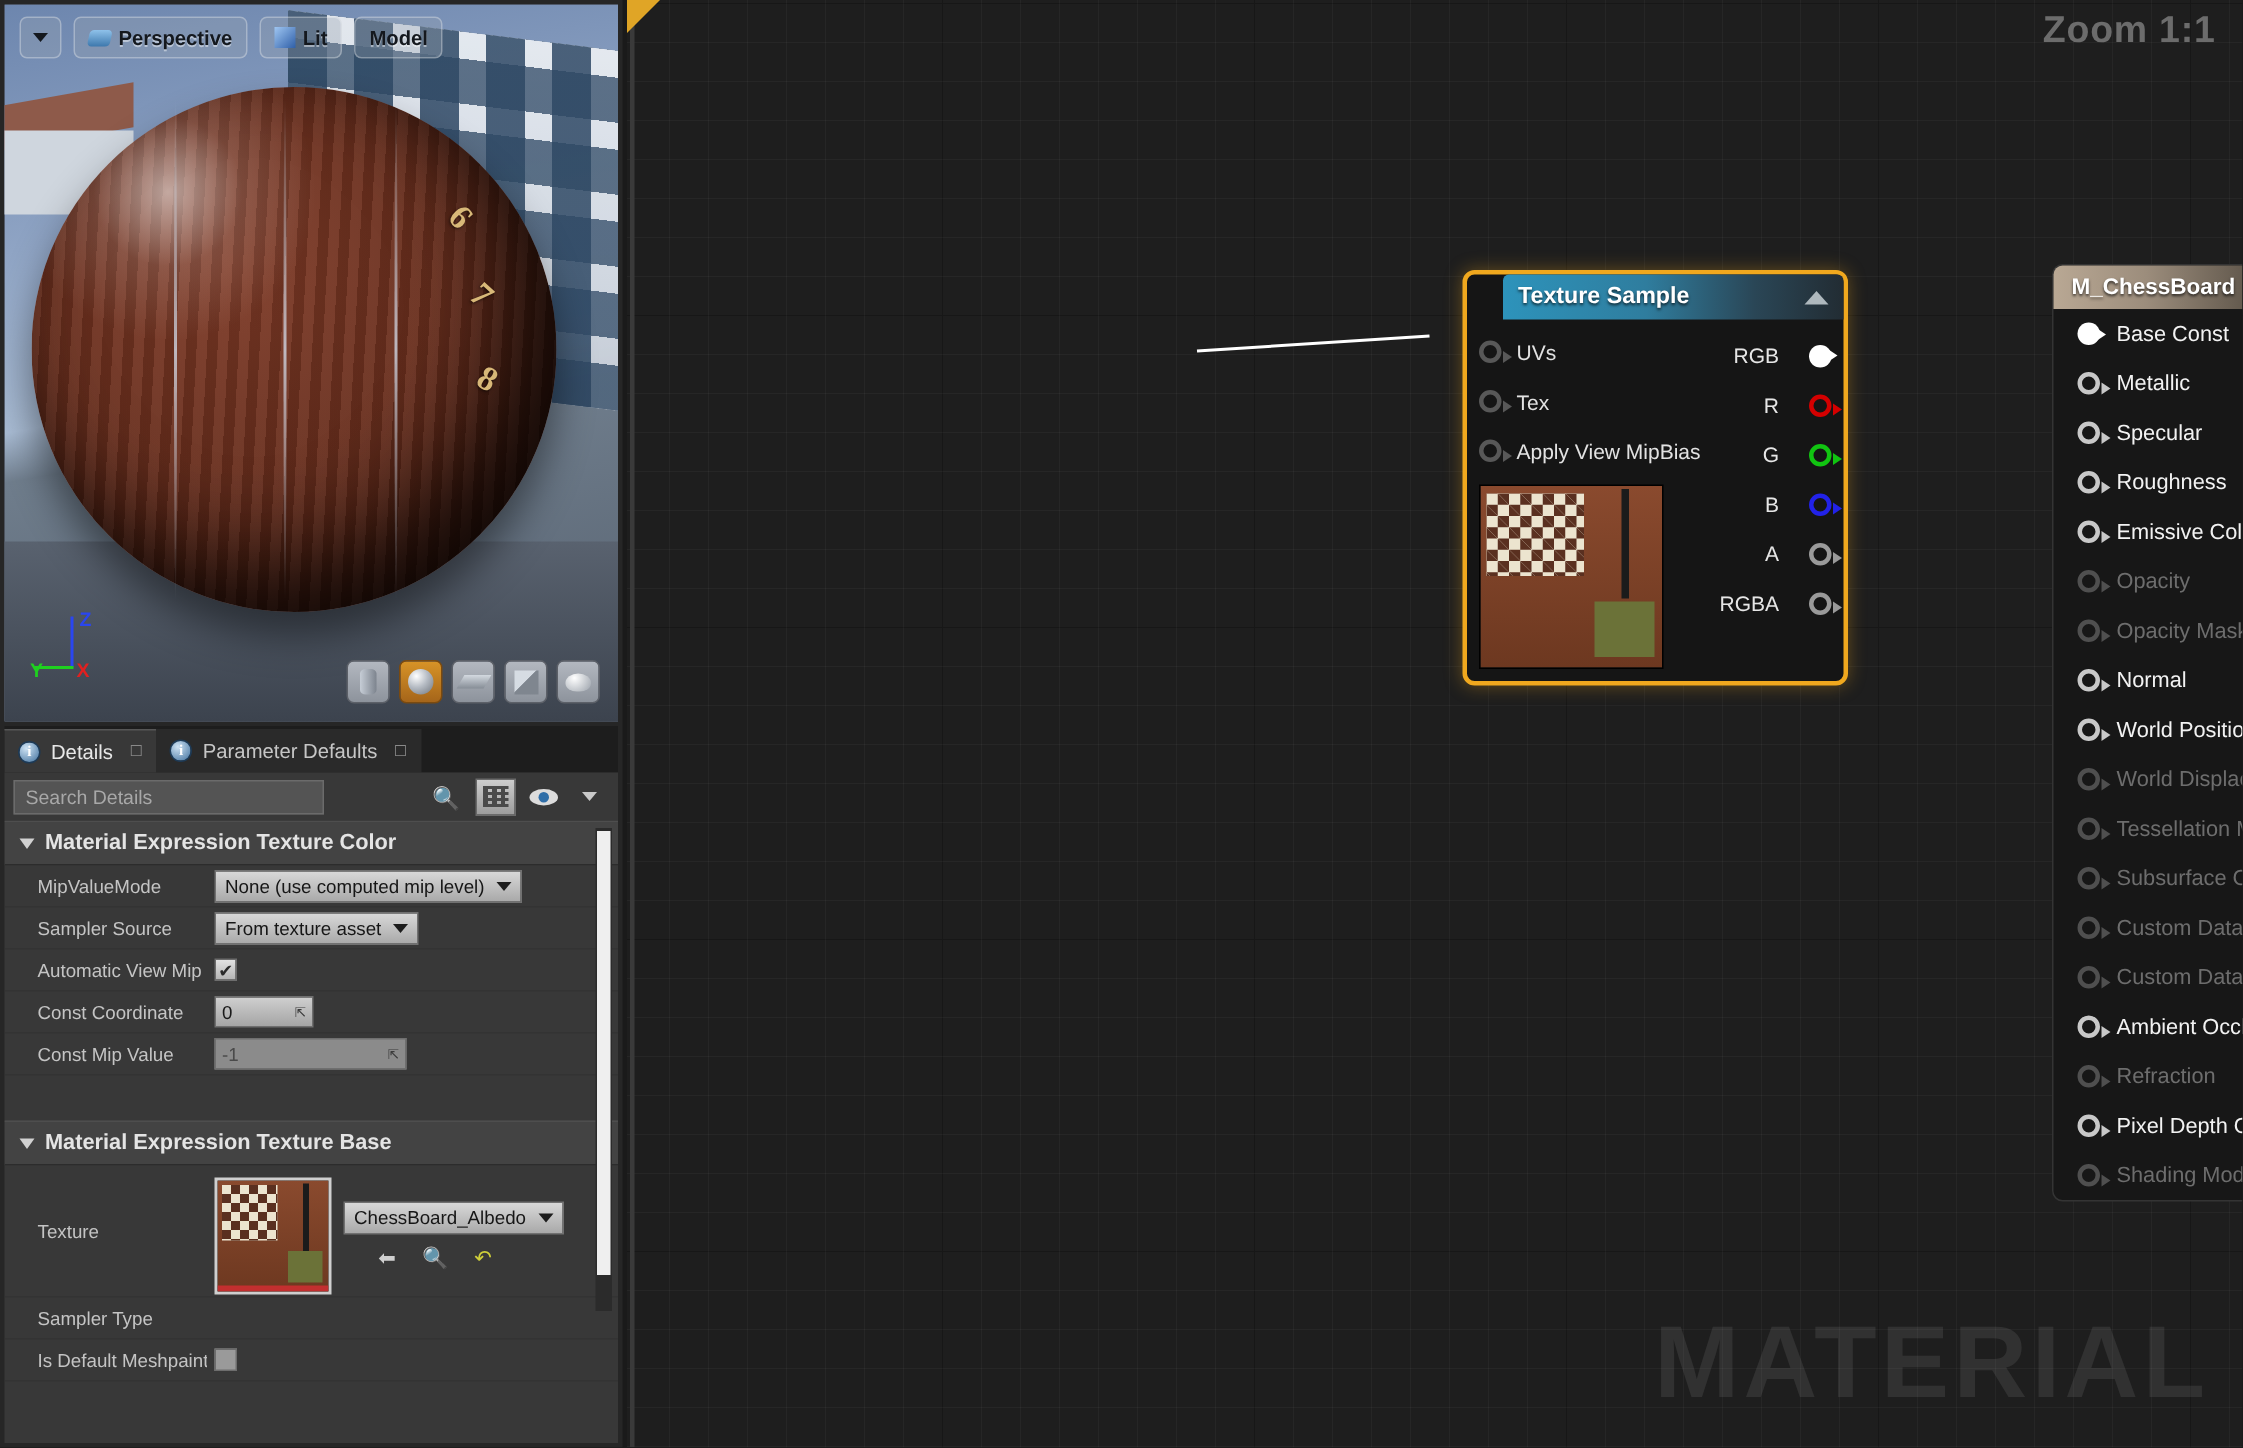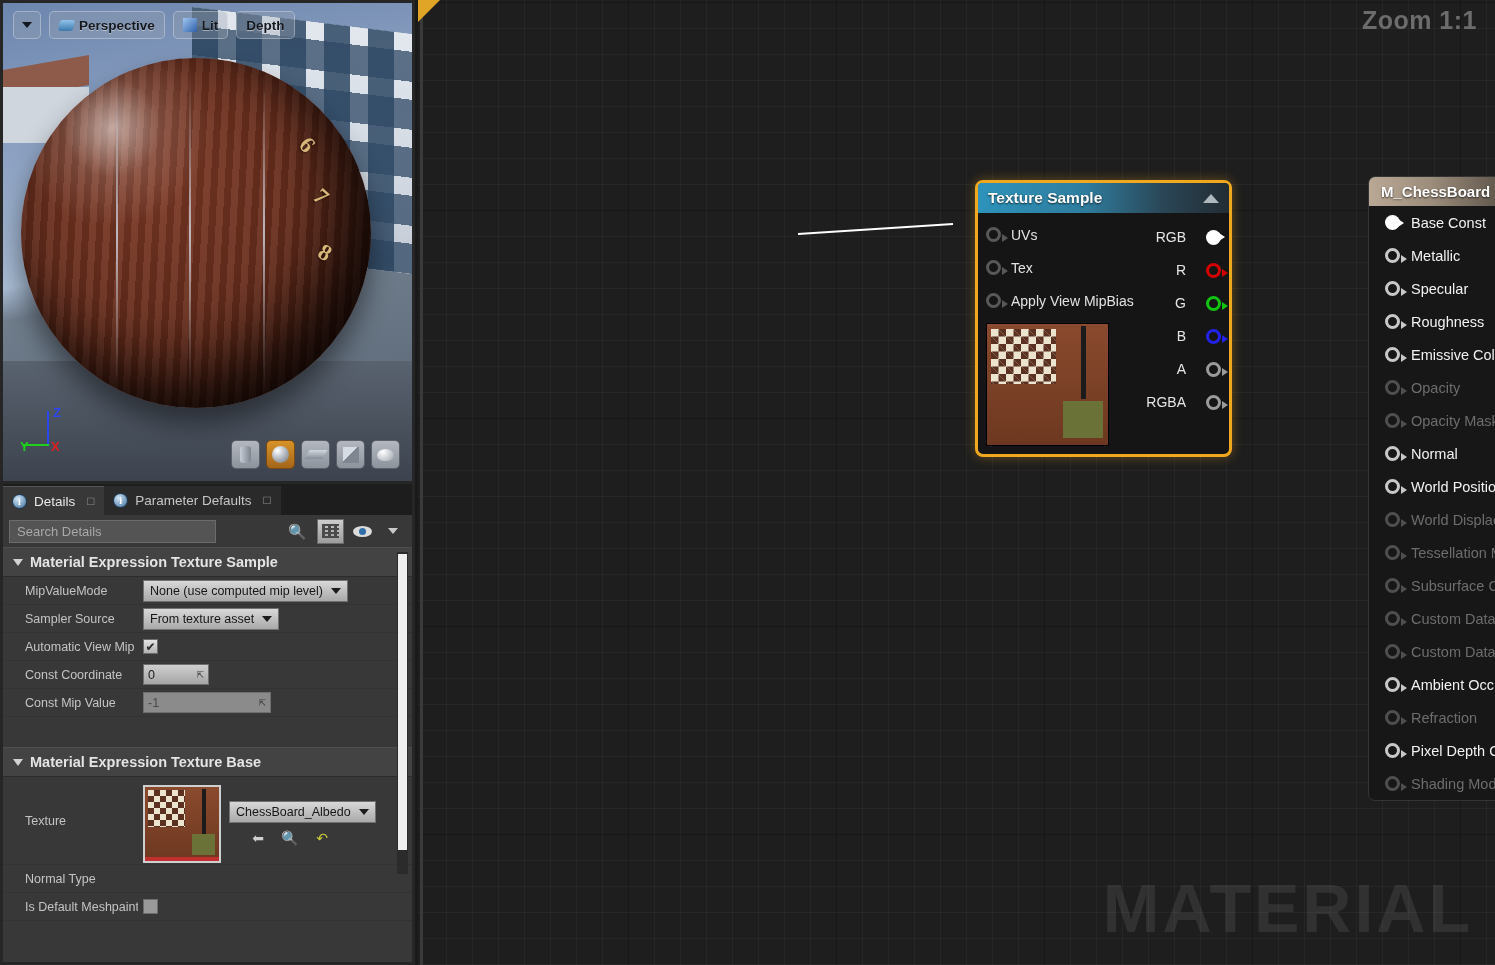--- a/index.html
+++ b/index.html
@@ -143,21 +143,21 @@
   #wmark { position:absolute; right:22px; bottom:18px; color:rgba(255,255,255,.085);
     font-size:68px; font-weight:bold; letter-spacing:3px; }
 
   
   #tsnode { position:absolute; left:557px; top:180px; width:257px; height:277px;
     border:3px solid #f0a81e; border-radius:8px; background:#151515;
     box-shadow:0 0 12px rgba(240,168,30,.35); }
   #tshdr { height:30px; border-radius:4px 4px 0 0; display:flex; align-items:center;
     justify-content:space-between; padding:0 10px;
     background:linear-gradient(90deg,#2d93bb 0%,#2f7d9e 42%,#2a4656 74%,#222c33 100%);
-    color:#fff; font-size:15.5px; font-weight:bold; text-shadow:0 1px 2px rgba(0,0,0,.7); }
+    color:#fff; font-size:15.5px; font-weight:bold; text-shadow:0 1px 2px rgba(0,0,0,.7);margin-left:24px; }
   #tshdr .up { width:0;height:0;border-left:8px solid transparent;border-right:8px solid transparent;
     border-bottom:9px solid #aeb8bd; }
   .tsrow { display:flex; align-items:center; height:33px; padding:0 8px; }
   .pin { width:15px; height:15px; border-radius:50%; flex:none; position:relative; }
   .pin::after { content:""; position:absolute; left:13px; top:3.5px;
     border-left:6px solid currentColor; border-top:4px solid transparent;
     border-bottom:4px solid transparent; }
   .pin.hollow { border:3px solid currentColor; background:transparent; }
   .pin.solid { background:currentColor; border:none; }
   .tslbl { color:#e2e2e2; font-size:14px; margin-left:10px; }
@@ -216,21 +216,21 @@
         </div>
         <div class="vp-btn">
           <span style="width:15px;height:11px;background:linear-gradient(180deg,#8fc2ea,#3d78ad);border-radius:3px;display:inline-block;transform:skewX(-12deg);"></span>
           <span>Perspective</span>
         </div>
         <div class="vp-btn">
           <span style="width:14px;height:14px;background:linear-gradient(135deg,#9fc6f2,#2f5fa8);display:inline-block;"></span>
           <span>Lit</span>
         </div>
         <div class="vp-btn">
-          <span>Depth</span>
+          <span>Model</span>
         </div>
       </div>
 
       <div id="gizmo">
         <div style="position:absolute;left:30px;top:10px;width:2px;height:34px;background:#2a46f0"></div>
         <div style="position:absolute;left:6px;top:43px;width:26px;height:2px;background:#1fd01f"></div>
         <div class="gz-lbl" style="left:36px;top:4px;color:#2a46f0">Z</div>
         <div class="gz-lbl" style="left:3px;top:38px;color:#1fd01f">Y</div>
         <div class="gz-lbl" style="left:34px;top:38px;color:#e02020">X</div>
       </div>
@@ -286,21 +286,21 @@
       <div class="sr-btn">
         <span style="width:0;height:0;border-left:5px solid transparent;
           border-right:5px solid transparent;border-top:6px solid #c9c9c9;"></span>
       </div>
     </div>
 
     <div id="dbody">
 
       <div class="sec-hdr">
         <span class="tri"></span>
-        <span>Material Expression Texture Sample</span>
+        <span>Material Expression Texture Color</span>
       </div>
 
       <div class="prow">
         <div class="pname">MipValueMode</div>
         <div class="pval">
           <div class="ddown">
             <span>None (use computed mip level)</span>
             <span class="dd-tri"></span>
           </div>
         </div>
@@ -368,21 +368,21 @@
             <div style="display:flex;gap:10px;padding-left:18px;">
               <span class="tbtn">⬅</span>
               <span class="tbtn">🔍</span>
               <span class="tbtn" style="color:#cfcf3a;">↶</span>
             </div>
           </div>
         </div>
       </div>
 
       <div class="prow">
-        <div class="pname">Normal Type</div>
+        <div class="pname">Sampler Type</div>
       </div>
 
       <div class="prow">
         <div class="pname">Is Default Meshpaint</div>
         <div class="pval">
           <div class="chk off"></div>
         </div>
       </div>
 
       <div id="dscroll">

